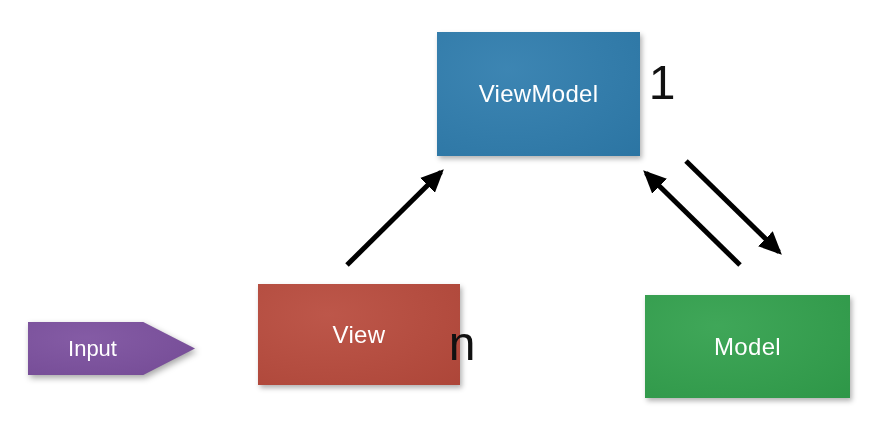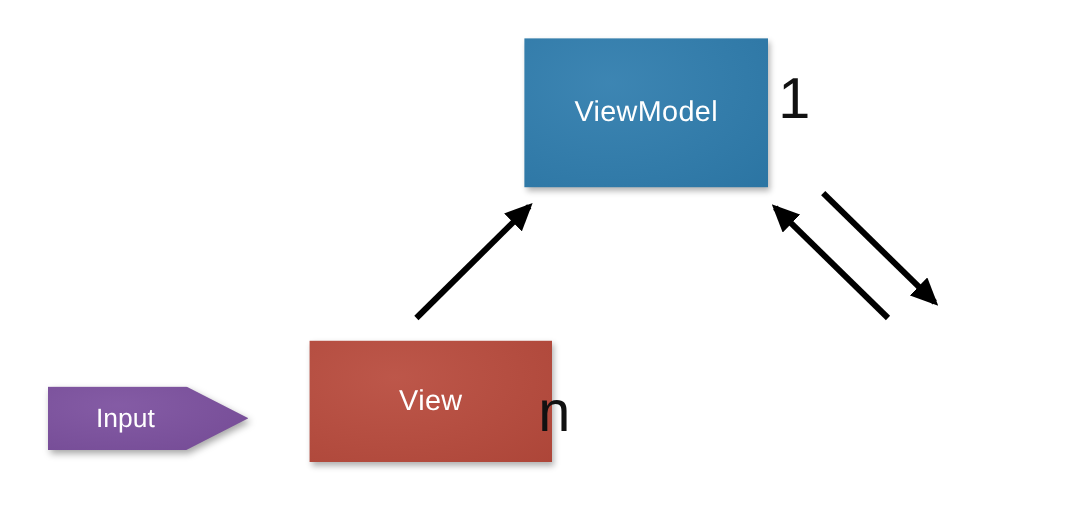--- a/index.html
+++ b/index.html
@@ -52,21 +52,20 @@
     font-size: 48px;
     font-weight: 300;
   }
   .mult-viewmodel { left: 640px; top: 55px; }
   .mult-view      { left: 440px; top: 316px; }
   .input-wrap {
     position: absolute;
     left: 28px; top: 322px;
     width: 167px; height: 53px;
     filter: drop-shadow(2px 3px 3px rgba(0,0,0,0.35));
-    margin-left: 12px;
   }
   .input-shape {
     width: 100%; height: 100%;
     background-color: #7b4f9e;
     background-image: radial-gradient(ellipse at 35% 30%, rgba(255,255,255,0.07), rgba(0,0,0,0.06));
     clip-path: polygon(0 0, 69% 0, 100% 50%, 69% 100%, 0 100%);
     display: flex;
     align-items: center;
     justify-content: center;
     padding-right: 38px;
@@ -101,20 +100,23 @@
   <div class="node node-viewmodel">
     <span>ViewModel</span>
   </div>
   <div class="multiplicity mult-viewmodel">1</div>
 
   <div class="node node-view">
     <span>View</span>
   </div>
   <div class="multiplicity mult-view">n</div>
 
+  <div class="node node-model">
+    <span>Model</span>
+  </div>
 
   <div class="input-wrap">
     <div class="input-shape">
       <span>Input</span>
     </div>
   </div>
 
 </div>
 
 </body></html>

